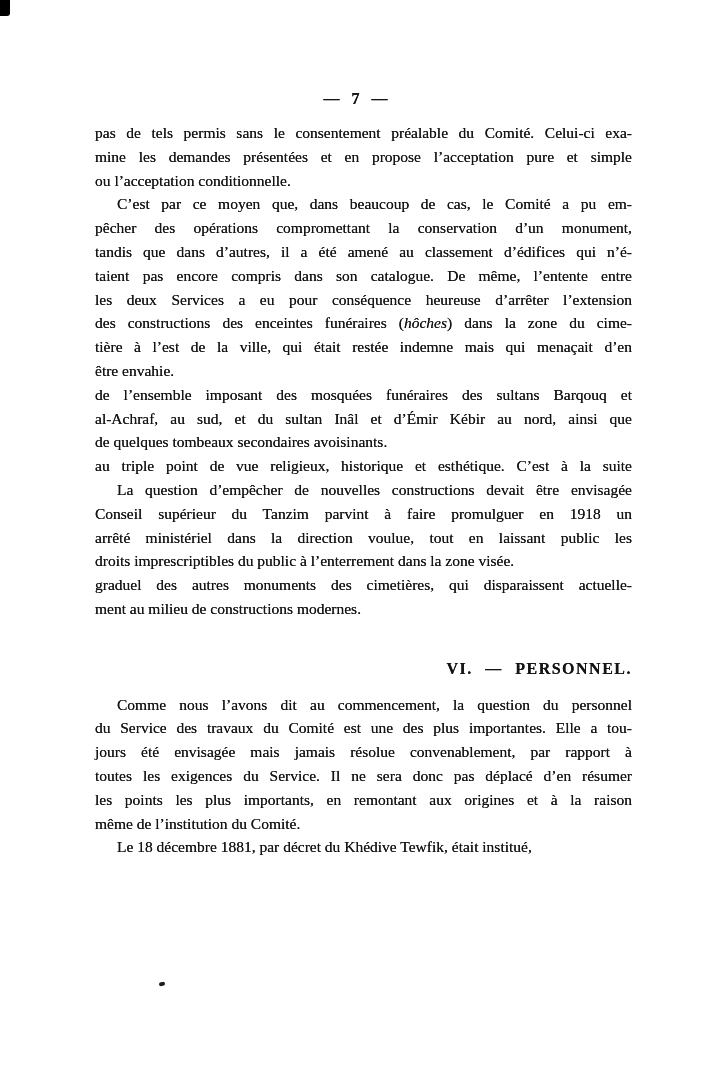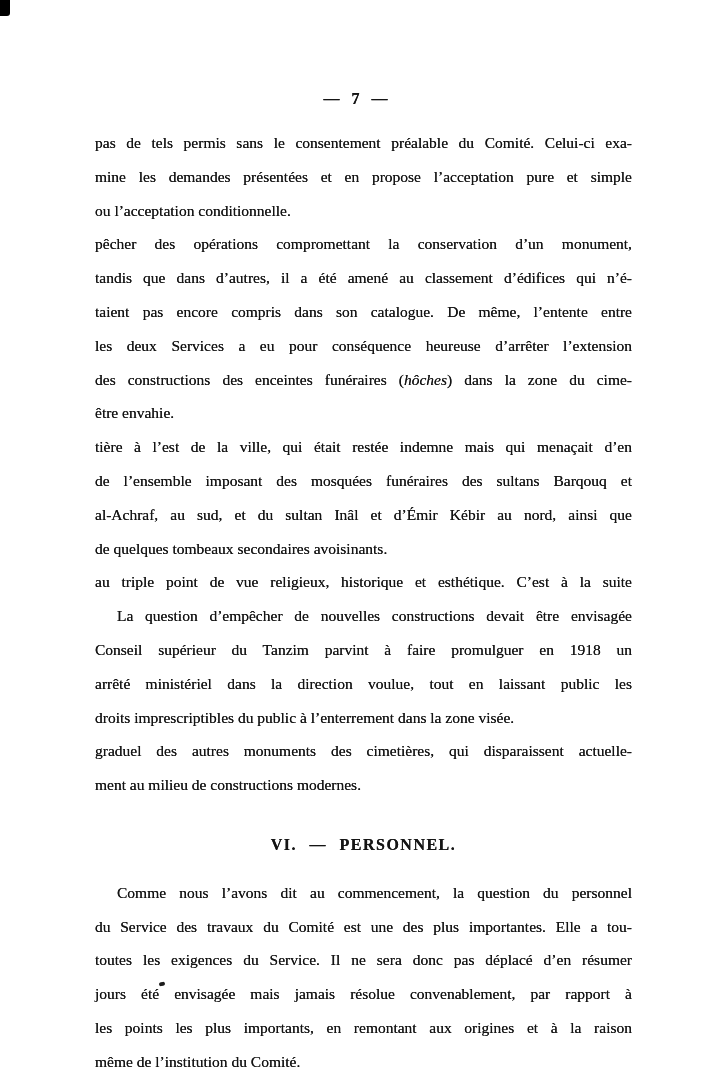--- a/index.html
+++ b/index.html
@@ -28,28 +28,27 @@
   }
   .content{
     position:absolute;left:95px;top:121px;width:537px;
     font-size:15.5px;line-height:23.8px;
     text-shadow:0 0 0.5px rgba(0,0,0,.85);
   }
   .para{margin:0;padding:0;}
   .ln{
     text-align:justify;
     text-align-last:justify;
-    margin-top:10px;
     -moz-text-align-last:justify;
   }
   .ln.end{text-align-last:left;-moz-text-align-last:left;}
   .ln.ind{text-indent:22px;}
   .section-heading{
-    margin:36px 0 24px 0;
-    text-align:center;font-weight:bold;font-size:16px;
+    margin:36px 0 12px 0;
+    text-align:right;font-weight:bold;font-size:16px;
     letter-spacing:1.5px;word-spacing:7px;
     text-shadow:0 0 0.4px rgba(0,0,0,.85);
   }
   em{}
 </style>
 </head>
 <body>
 
 <div class="page">
 
@@ -59,27 +58,28 @@
 
   <div class="content">
 
     <div class="para">
       <div class="ln">pas de tels permis sans le consentement préalable du Comité. Celui-ci exa-</div>
       <div class="ln">mine les demandes présentées et en propose l’acceptation pure et simple</div>
       <div class="ln end">ou l’acceptation conditionnelle.</div>
     </div>
 
     <div class="para">
+      <div class="ln ind">C’est par ce moyen que, dans beaucoup de cas, le Comité a pu em-</div>
       <div class="ln">pêcher des opérations compromettant la conservation d’un monument,</div>
       <div class="ln">tandis que dans d’autres, il a été amené au classement d’édifices qui n’é-</div>
       <div class="ln">taient pas encore compris dans son catalogue. De même, l’entente entre</div>
       <div class="ln">les deux Services a eu pour conséquence heureuse d’arrêter l’extension</div>
       <div class="ln"><span>des constructions des enceintes funéraires (</span><em>hôches</em><span>) dans la zone du cime-</span></div>
+      <div class="ln">tière à l’est de la ville, qui était restée indemne mais qui menaçait d’en</div>
       <div class="ln end">être envahie.</div>
-      <div class="ln">tière à l’est de la ville, qui était restée indemne mais qui menaçait d’en</div>
     </div>
 
     <div class="para">
       <div class="ln">de l’ensemble imposant des mosquées funéraires des sultans Barqouq et</div>
       <div class="ln">al-Achraf, au sud, et du sultan Inâl et d’Émir Kébir au nord, ainsi que</div>
       <div class="ln end">de quelques tombeaux secondaires avoisinants.</div>
     </div>
 
     <div class="para">
       <div class="ln">au triple point de vue religieux, historique et esthétique. C’est à la suite</div>
@@ -92,22 +92,22 @@
     <div class="para">
       <div class="ln">graduel des autres monuments des cimetières, qui disparaissent actuelle-</div>
       <div class="ln end">ment au milieu de constructions modernes.</div>
     </div>
 
     <div class="section-heading">VI. — PERSONNEL.</div>
 
     <div class="para">
       <div class="ln ind">Comme nous l’avons dit au commencement, la question du personnel</div>
       <div class="ln">du Service des travaux du Comité est une des plus importantes. Elle a tou-</div>
+      <div class="ln">jours été envisagée mais jamais résolue convenablement, par rapport à</div>
       <div class="ln">toutes les exigences du Service. Il ne sera donc pas déplacé d’en résumer</div>
-      <div class="ln">jours été envisagée mais jamais résolue convenablement, par rapport à</div>
       <div class="ln">les points les plus importants, en remontant aux origines et à la raison</div>
       <div class="ln end">même de l’institution du Comité.</div>
     </div>
 
     <div class="para">
       <div class="ln ind end">Le 18 décembre 1881, par décret du Khédive Tewfik, était institué,</div>
     </div>
 
   </div>
 

